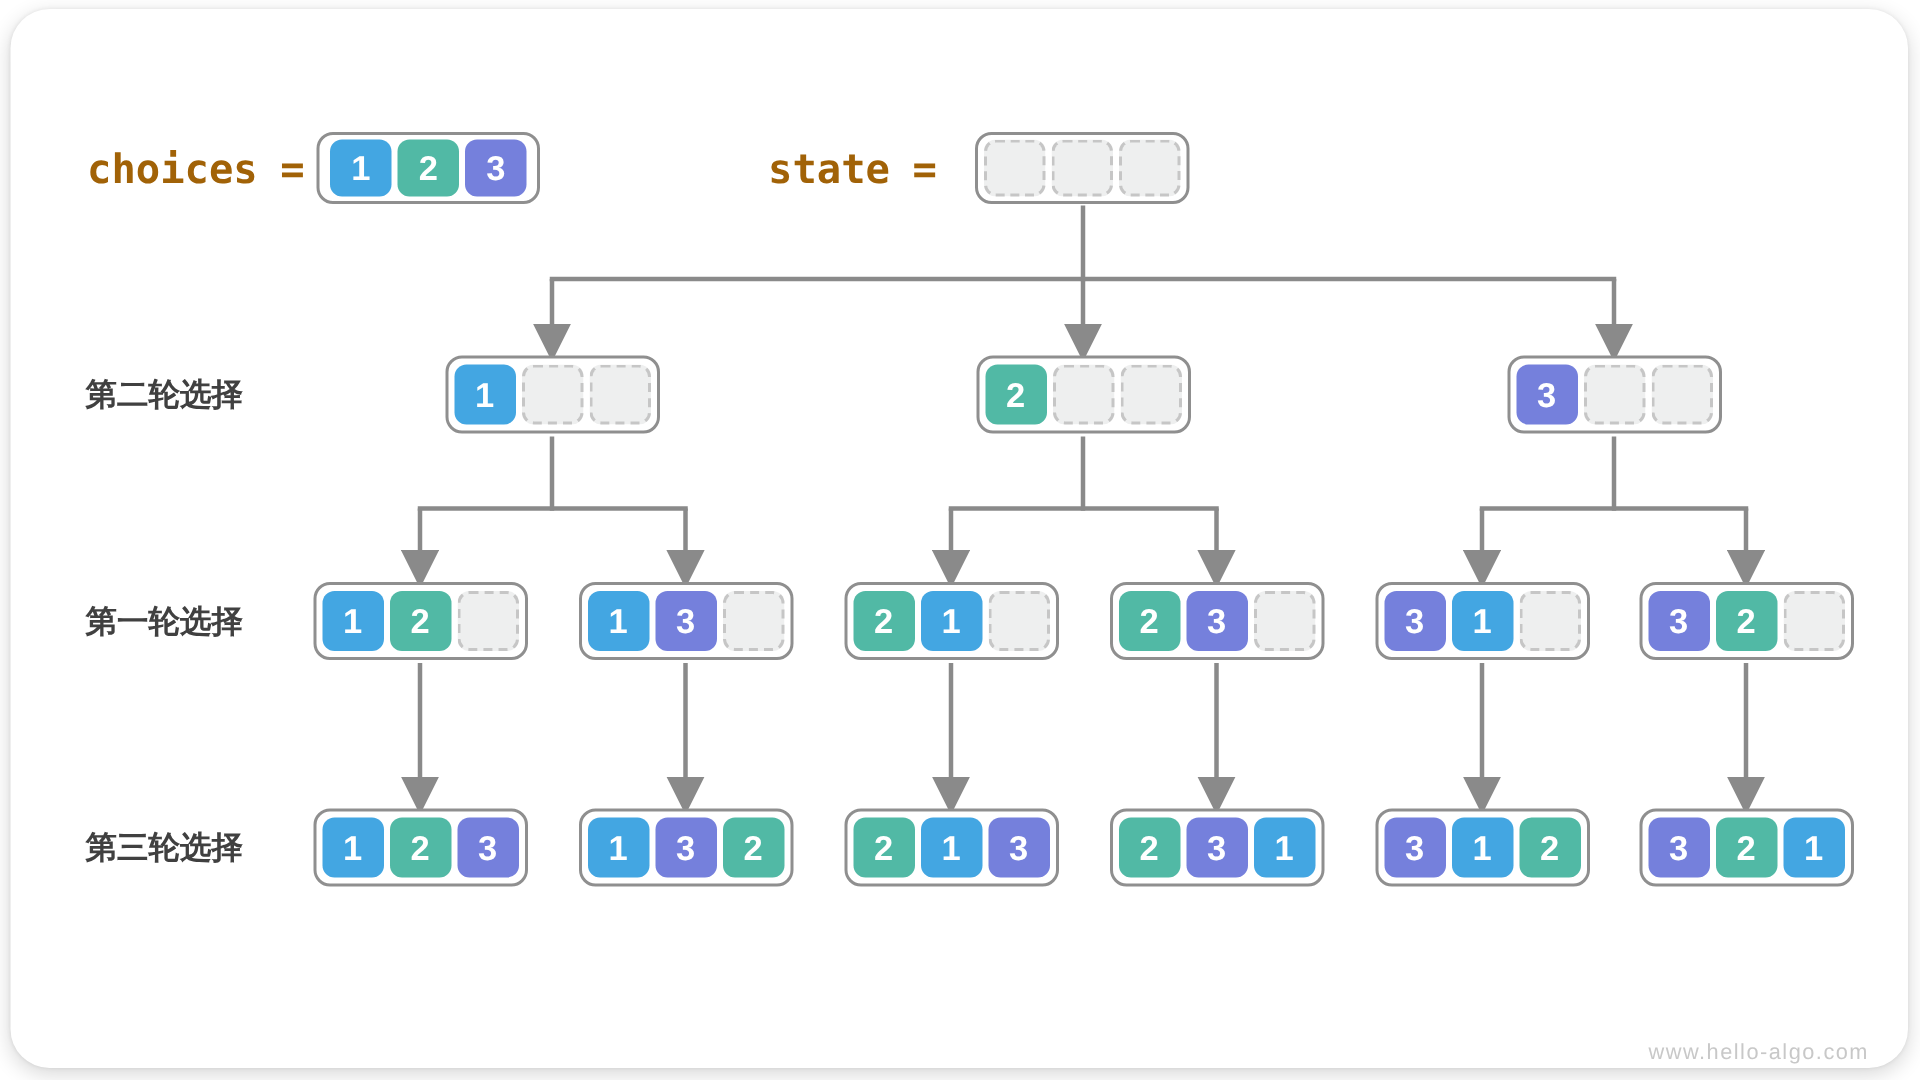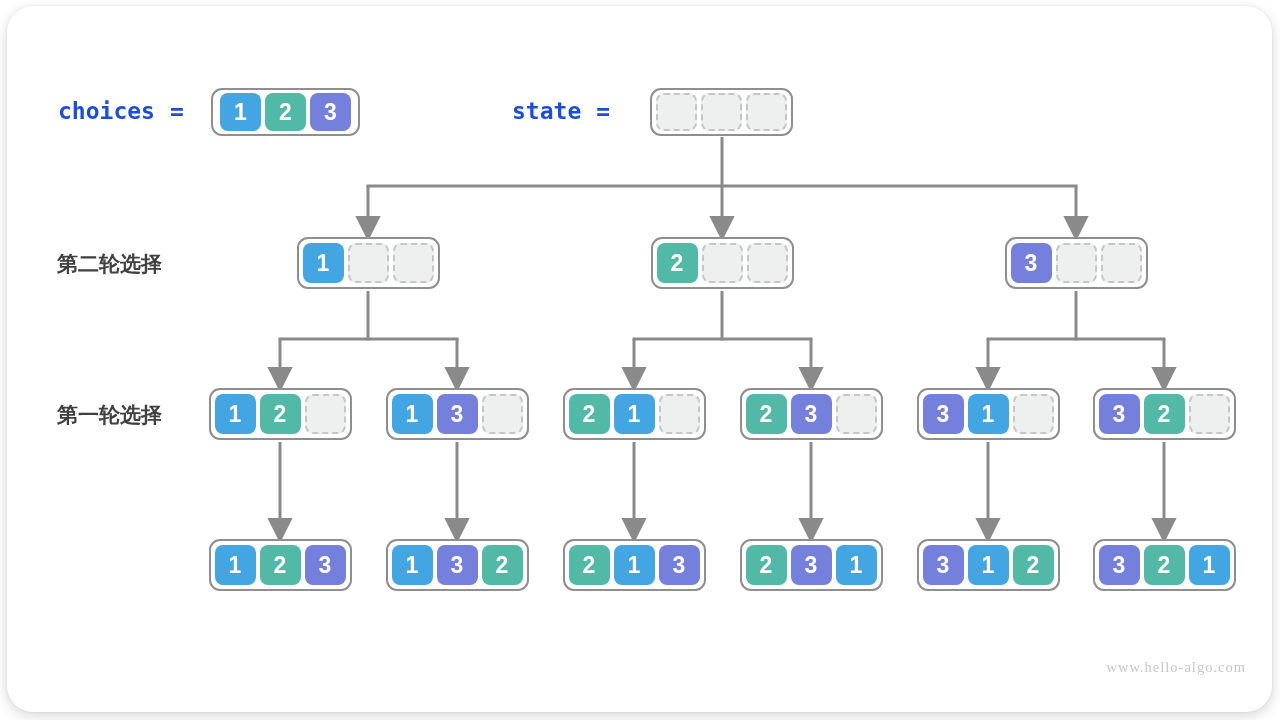--- a/index.html
+++ b/index.html
@@ -8,43 +8,43 @@
     background:#ffffff;border-radius:26px;
     box-shadow:0 4px 14px rgba(0,0,0,.16),0 0 3px rgba(0,0,0,.08);
   }
   .stage{
     position:absolute;left:0;top:0;width:1280px;height:720px;
     font-family:"Liberation Sans","DejaVu Sans",sans-serif;
   }
   .eq-label{
     position:absolute;top:98px;
     font-family:"DejaVu Sans Mono","Liberation Mono",monospace;
-    font-weight:bold;font-size:23px;color:#1d4ed8;white-space:pre;
+    font-weight:bold;font-size:27px;color:#a16207;white-space:pre;
   }
   .eq-label .eq{margin-left:15px;}
   .row-label{
     position:absolute;left:57px;width:160px;
     font-size:21px;font-weight:600;color:#404040;line-height:24px;
   }
   .node{
     position:absolute;box-sizing:border-box;
     background:#ffffff;border:2px solid #8f8f8f;border-radius:11px;
     display:flex;align-items:center;justify-content:center;gap:4px;padding:3px;
   }
   .cell{
     box-sizing:border-box;width:41px;height:40px;border-radius:8px;
     display:flex;align-items:center;justify-content:center;
     font-weight:bold;font-size:23px;color:#ffffff;
   }
   .cell.empty{background:#eeefef;border:2px dashed #c6c6c6;}
   .hdr .cell{height:38px;}
   .arrows{position:absolute;left:0;top:0;pointer-events:none;}
   .watermark{
-    position:absolute;right:34px;bottom:44px;
-    font-family:Liberation Serif, serif;
+    position:absolute;right:34px;bottom:10px;
+    font-family:Liberation Sans, sans-serif;
     font-size:14.5px;color:#c8c8c8;letter-spacing:1px;
   }
 </style>
 </head>
 <body>
 
 <div class="card"></div>
 
 <div class="stage">
 
@@ -80,20 +80,21 @@
         <line x1="1164" y1="442" x2="1164" y2="533" marker-end="url(#arw)"></line>
       </g>
   </svg>
 
   <div class="eq-label" style="left:58px"><span>choices</span><span class="eq">=</span></div>
 
   <div class="eq-label" style="left:512px"><span>state</span><span class="eq">=</span></div>
 
   <div class="row-label" style="top:252px">第二轮选择</div>
   <div class="row-label" style="top:403px">第一轮选择</div>
+  <div class="row-label" style="top:554px">第三轮选择</div>
 
   <div class="watermark">www.hello-algo.com</div>
 <div class="node hdr" style="left: 211px; top: 88px; width: 149px; height: 48px;">
       <span class="cell" style="background: rgb(67, 166, 226);">1</span>
       <span class="cell" style="background: rgb(81, 185, 165);">2</span>
       <span class="cell" style="background: rgb(117, 128, 220);">3</span>
     </div>
     <div class="node hdr" style="left: 650px; top: 88px; width: 143px; height: 48px;">
       <span class="cell empty"></span>
       <span class="cell empty"></span>

